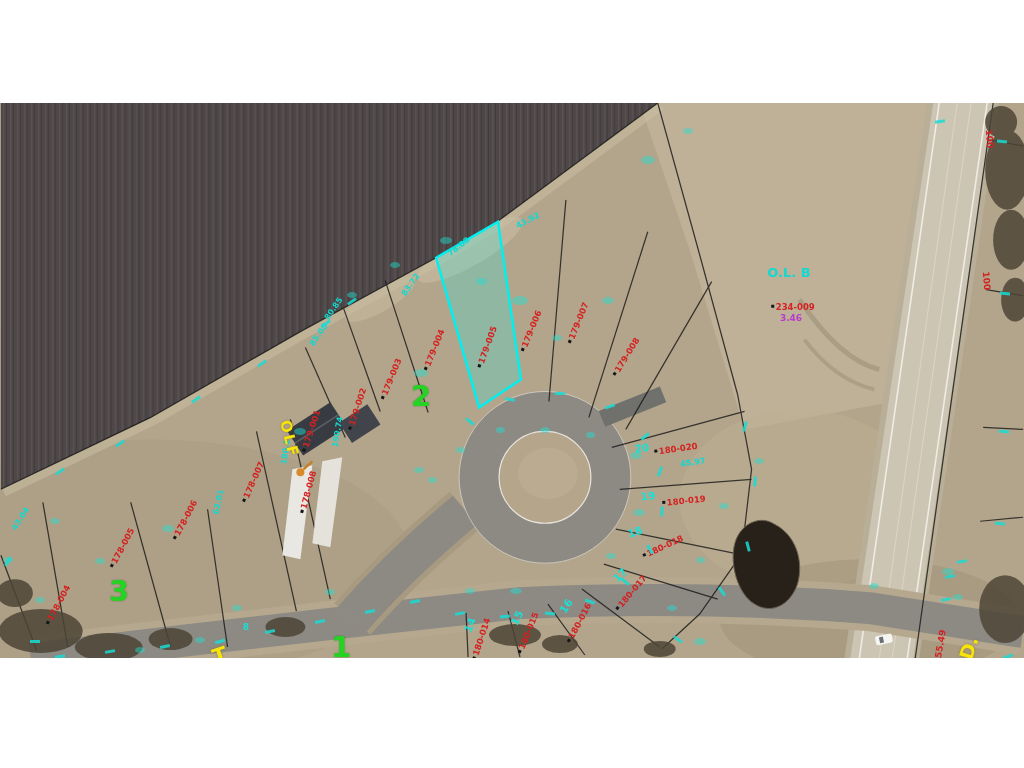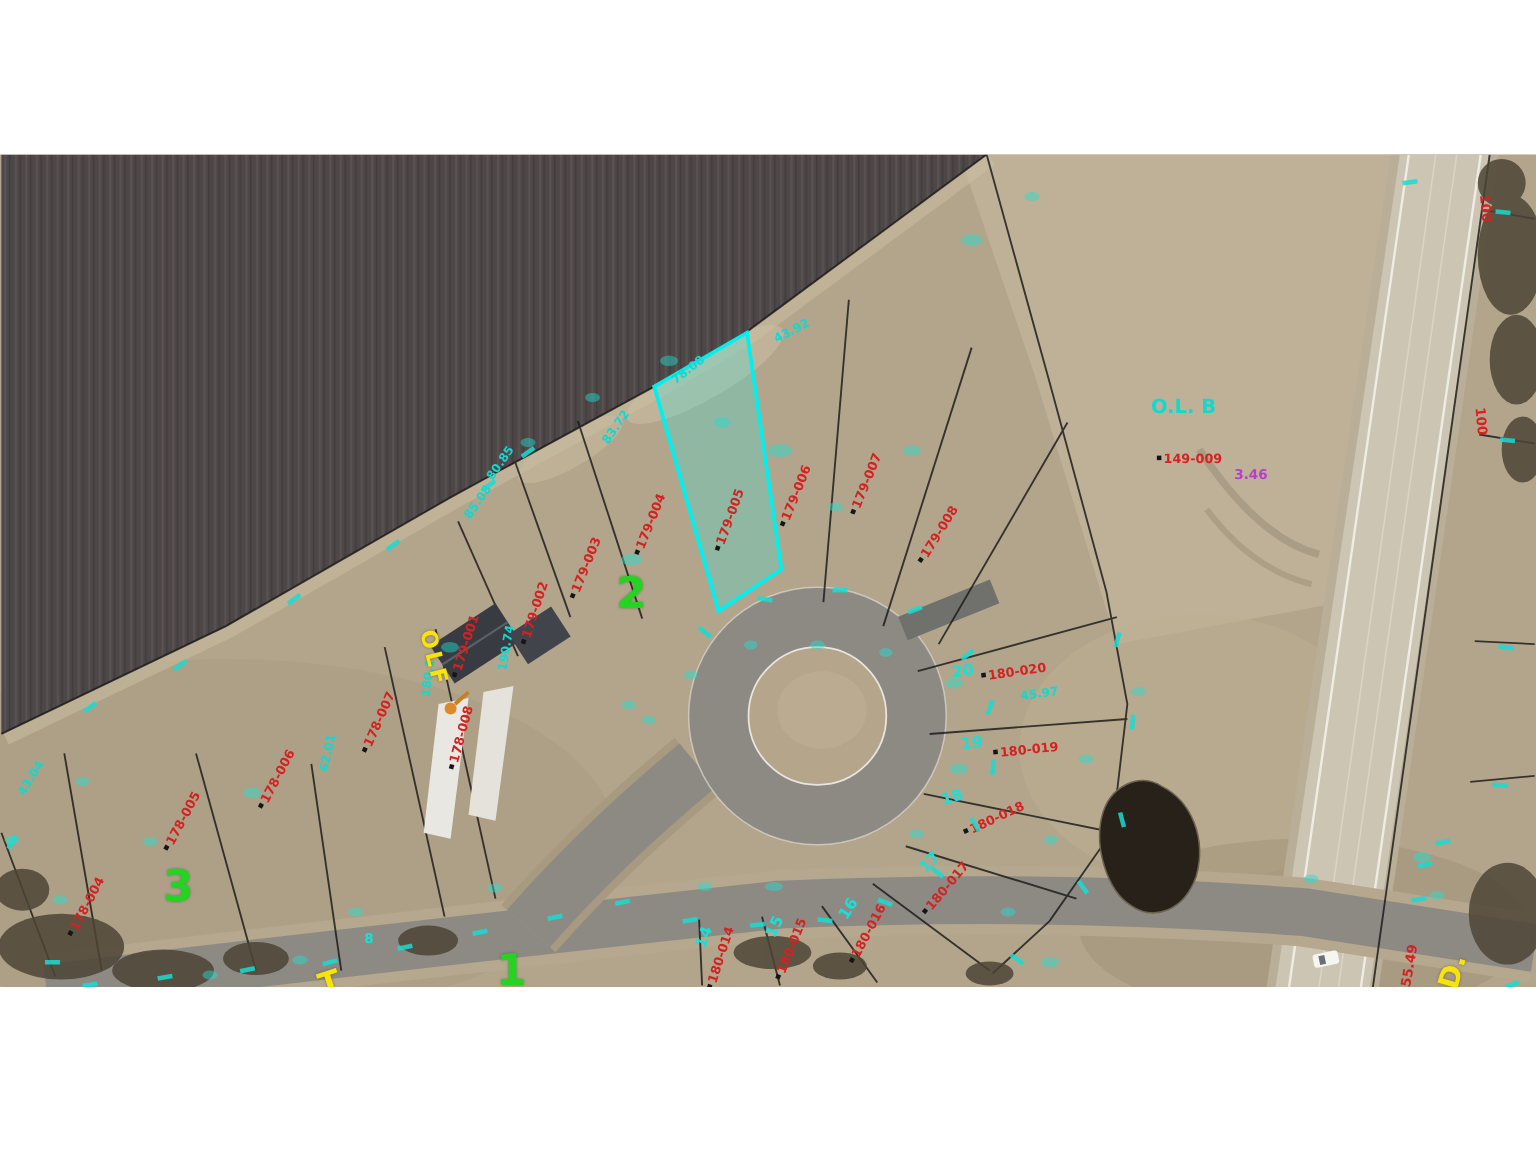--- a/index.html
+++ b/index.html
@@ -143,22 +143,22 @@
 
     <div id="labels">
         <span class="lbl red dot" style="left: 311px; top: 328px; transform: translate(-50%, -50%) rotate(-72deg);">179-001</span>
         <span class="lbl red dot" style="left: 357px; top: 306px; transform: translate(-50%, -50%) rotate(-72deg);">179-002</span>
         <span class="lbl red dot" style="left: 391px; top: 276px; transform: translate(-50%, -50%) rotate(-68deg);">179-003</span>
         <span class="lbl red dot" style="left: 434px; top: 247px; transform: translate(-50%, -50%) rotate(-68deg);">179-004</span>
         <span class="lbl red dot" style="left: 487px; top: 244px; transform: translate(-50%, -50%) rotate(-70deg);">179-005</span>
         <span class="lbl red dot" style="left: 531px; top: 228px; transform: translate(-50%, -50%) rotate(-68deg);">179-006</span>
         <span class="lbl red dot" style="left: 578px; top: 220px; transform: translate(-50%, -50%) rotate(-68deg);">179-007</span>
         <span class="lbl red dot" style="left: 626px; top: 254px; transform: translate(-50%, -50%) rotate(-58deg);">179-008</span>
-        <span class="lbl red dot" style="left: 793px; top: 204px; transform: translate(-50%, -50%) rotate(0deg);">149-009</span>
-        <span class="lbl magenta" style="left: 791px; top: 215px; transform: translate(-50%, -50%) rotate(0deg); margin-left: 43px;">3.46</span>
+        <span class="lbl red dot" style="left: 793px; top: 204px; transform: translate(-50%, -50%) rotate(0deg);">234-009</span>
+        <span class="lbl magenta" style="left: 791px; top: 215px; transform: translate(-50%, -50%) rotate(0deg);">3.46</span>
         <span class="lbl red dot" style="left: 308px; top: 389px; transform: translate(-50%, -50%) rotate(-75deg);">178-008</span>
         <span class="lbl red dot" style="left: 253px; top: 379px; transform: translate(-50%, -50%) rotate(-66deg);">178-007</span>
         <span class="lbl red dot" style="left: 185px; top: 417px; transform: translate(-50%, -50%) rotate(-62deg);">178-006</span>
         <span class="lbl red dot" style="left: 122px; top: 445px; transform: translate(-50%, -50%) rotate(-62deg);">178-005</span>
         <span class="lbl red dot" style="left: 58px; top: 502px; transform: translate(-50%, -50%) rotate(-62deg);">178-004</span>
         <span class="lbl red dot" style="left: 676px; top: 346px; transform: translate(-50%, -50%) rotate(-8deg);">180-020</span>
         <span class="lbl red dot" style="left: 684px; top: 398px; transform: translate(-50%, -50%) rotate(-6deg);">180-019</span>
         <span class="lbl red dot" style="left: 663px; top: 444px; transform: translate(-50%, -50%) rotate(-25deg);">180-018</span>
         <span class="lbl red dot" style="left: 631px; top: 490px; transform: translate(-50%, -50%) rotate(-50deg);">180-017</span>
         <span class="lbl red dot" style="left: 579px; top: 520px; transform: translate(-50%, -50%) rotate(-62deg);">180-016</span>

